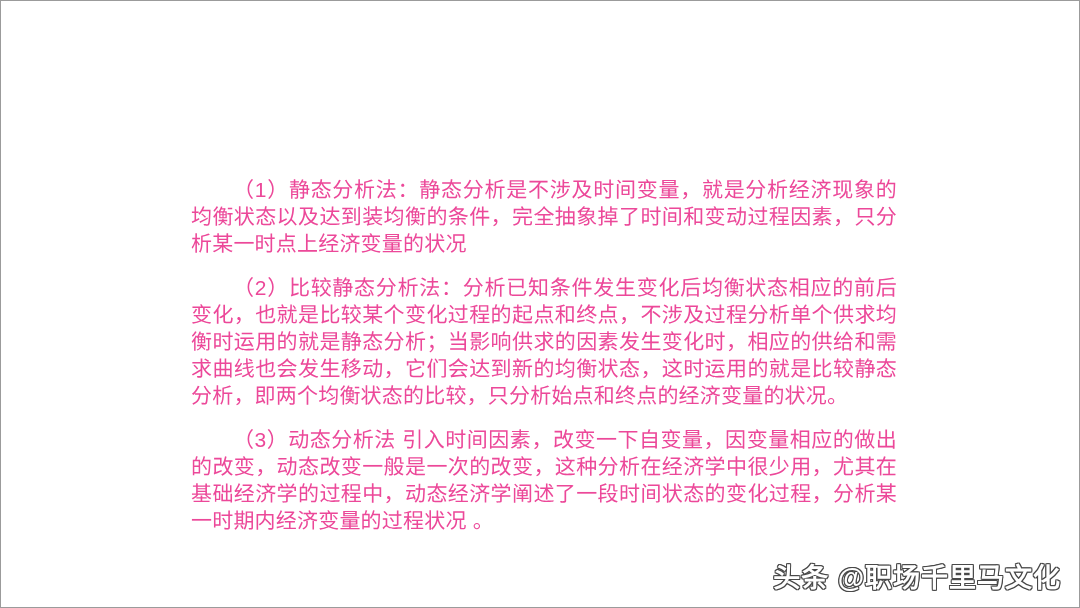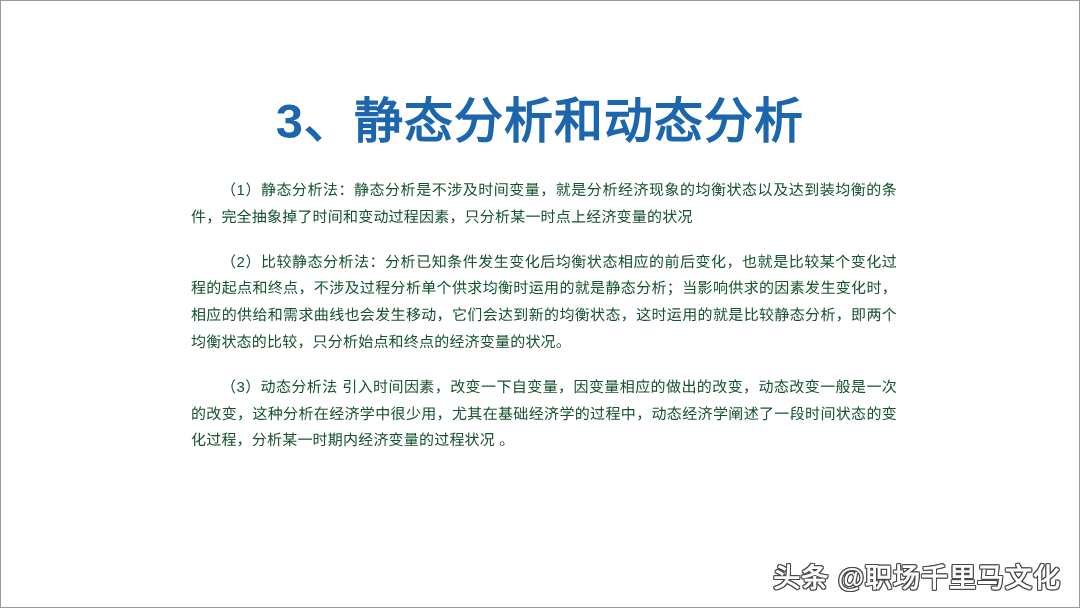--- a/index.html
+++ b/index.html
@@ -40,22 +40,22 @@
 
   
   .body-block {
     position: absolute;
     left: 190px;
     top: 176px;
     width: 706px;
   }
 
   .para {
-    color: #14532d;
-    font-size: 15px;
+    color: #ec4899;
+    font-size: 21px;
     line-height: 26.8px;
     text-align: justify;
     text-justify: inter-ideograph;
     text-indent: 2em;
     margin: 0 0 18px 0;
     letter-spacing: 0.2px;
     font-family: "Liberation Sans", "DejaVu Sans", sans-serif;
   }
 
   .para:last-child {
@@ -84,21 +84,20 @@
        1px  1px 0 #3a3a3a;
     opacity: 0.92;
     margin-left: 12px;
   }
 </style>
 </head>
 <body>
 
 <div class="slide">
 
-  <h1 class="slide-title">3、静态分析和动态分析</h1>
 
   <div class="body-block">
     <p class="para">（1）静态分析法：静态分析是不涉及时间变量，就是分析经济现象的均衡状态以及达到装均衡的条件，完全抽象掉了时间和变动过程因素，只分析某一时点上经济变量的状况</p>
     <p class="para">（2）比较静态分析法：分析已知条件发生变化后均衡状态相应的前后变化，也就是比较某个变化过程的起点和终点，不涉及过程分析单个供求均衡时运用的就是静态分析；当影响供求的因素发生变化时，相应的供给和需求曲线也会发生移动，它们会达到新的均衡状态，这时运用的就是比较静态分析，即两个均衡状态的比较，只分析始点和终点的经济变量的状况。</p>
     <p class="para">（3）动态分析法 引入时间因素，改变一下自变量，因变量相应的做出的改变，动态改变一般是一次的改变，这种分析在经济学中很少用，尤其在基础经济学的过程中，动态经济学阐述了一段时间状态的变化过程，分析某一时期内经济变量的过程状况 。</p>
   </div>
 
   <div class="watermark">头条 @职场千里马文化</div>
 
 </div>

